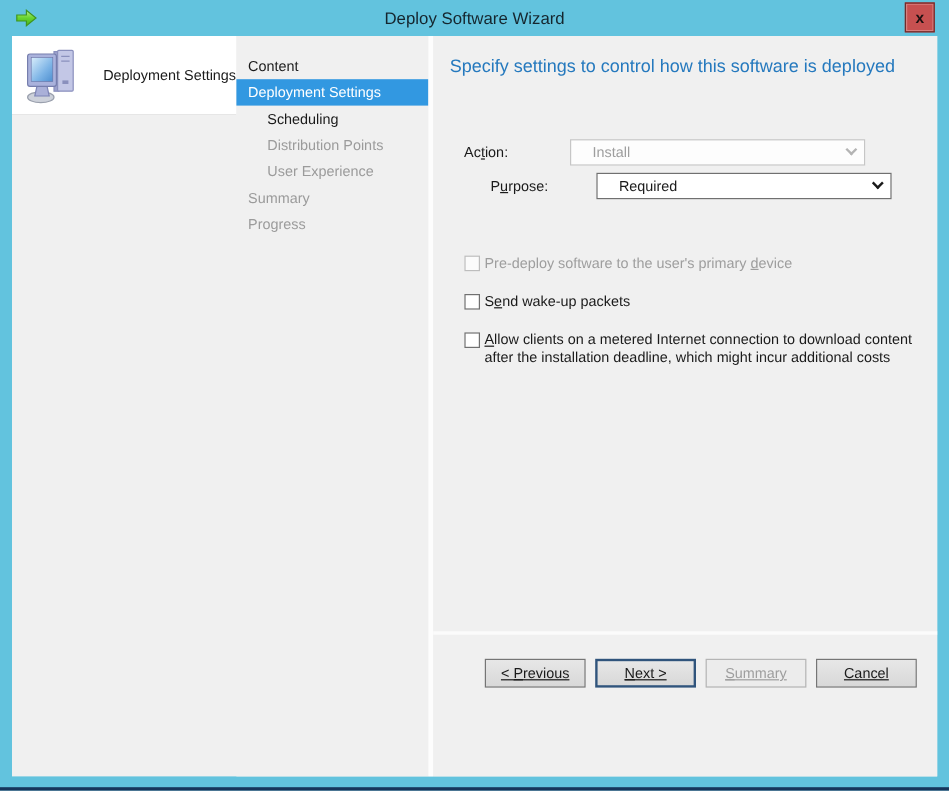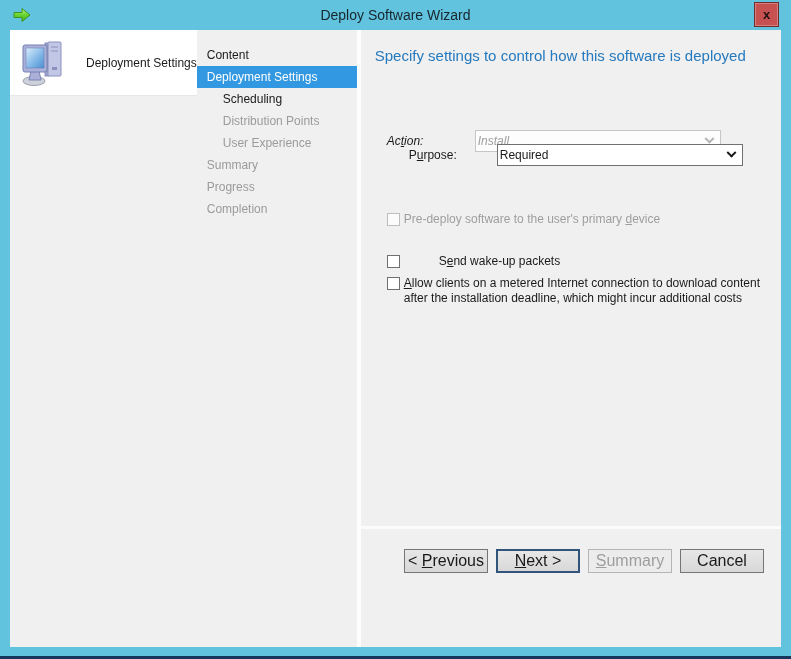--- a/index.html
+++ b/index.html
@@ -66,58 +66,59 @@
   .side-item.sub { padding-left: 26px; }
   .side-item.pending { color: #9b9b9b; }
   .side-item.selected { background: #3298e1; color: #ffffff; }
   
   .main { flex: 1; position: relative; background: #f0f0f0; }
   .page-heading {
     position: absolute; left: 14px; top: 17px; right: 12px;
     font-size: 15px; color: #2579be;
   }
   .field-row { position: absolute; left: 26px; height: 22px; display: flex; align-items: center; }
-  .field-row.action { top: 100px; font-style: italic; }
+  .field-row.action { top: 86px; }
   .field-row.purpose { top: 114px; margin-left: 22px; }
   .field-label { width: 88px; flex: none; }
   .combo {
     width: 246px; height: 22px; background: #ffffff;
     border: 1px solid #707070;
-    display: flex; align-items: center; padding-left: 2px;
+    display: flex; align-items: center; padding-left: 18px;
     cursor: pointer;
   }
   .combo .chev-zone { margin-left: auto; width: 20px; display: flex; justify-content: center; align-items: center; align-self: stretch; }
   .chev {
     width: 7px; height: 7px;
     border-right: 2px solid #1a1a1a; border-bottom: 2px solid #1a1a1a;
     transform: rotate(45deg) translate(-2px,-2px);
   }
   .combo.disabled { border-color: #c6c6c6; color: #9e9e9e; background: #fdfdfd; cursor: default; }
   .combo.disabled .chev { border-color: #b4b4b4; }
   .checkbox-row { position: absolute; left: 26px; display: flex; cursor: pointer; }
   .checkbox-row.cb1 { top: 182px; }
-  .checkbox-row.cb2 { top: 224px; gap: 35px; }
+  .checkbox-row.cb2 { top: 214px; }
   .checkbox-row.cb3 { top: 246px; }
   .cb-box {
     width: 13px; height: 13px; flex: none; margin-top: 1px;
     background: #ffffff; border: 1px solid #707070;
   }
   .cb-label { margin-left: 4px; line-height: 15px; max-width: 392px; }
   .checkbox-row.disabled { cursor: default; }
   .checkbox-row.disabled .cb-box { border-color: #bdbdbd; background: #fbfbfb; }
   .checkbox-row.disabled .cb-label { color: #9e9e9e; }
   
   .footer-sep { position: absolute; left: 0; right: 0; top: 496px; height: 3px; background: #fbfbfb; }
   .buttons { position: absolute; top: 519px; right: 17px; display: flex; gap: 8px; }
   .btn {
     width: 84px; height: 24px;
-    font-family: "Liberation Sans", sans-serif; font-size: 16px; color: #1a1a1a;
+    font-family: "Liberation Sans", sans-serif; font-size: 12px; color: #1a1a1a;
     background: linear-gradient(#e7e7e7, #d8d8d8);
     border: 1px solid #757575;
     cursor: pointer;
+    text-decoration: underline;
   }
   .btn.default { border: 2px solid #30547c; }
   .btn.disabled { background: #ececec; border-color: #b5b5b5; color: #9e9e9e; cursor: default; }
   u { text-decoration: underline; }
 </style>
 </head>
 <body>
 
 <div class="window">
 
@@ -167,21 +168,20 @@
     <div class="body">
 
       <div class="sidebar">
         <div class="side-item">Content</div>
         <div class="side-item selected">Deployment Settings</div>
         <div class="side-item sub">Scheduling</div>
         <div class="side-item sub pending">Distribution Points</div>
         <div class="side-item sub pending">User Experience</div>
         <div class="side-item pending">Summary</div>
         <div class="side-item pending">Progress</div>
-        <div class="side-item pending">Completion</div>
       </div>
 
       <div class="v-divider"></div>
 
       <div class="main">
         <div class="page-heading">Specify settings to control how this software is deployed</div>
 
         <div class="field-row action">
           <span class="field-label">Ac<u>t</u>ion:</span>
           <div class="combo disabled">

